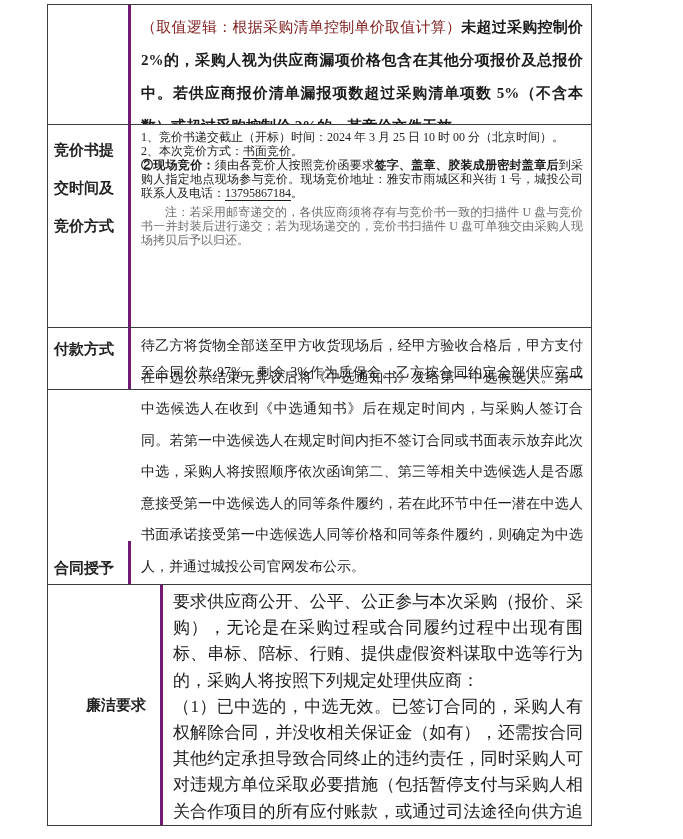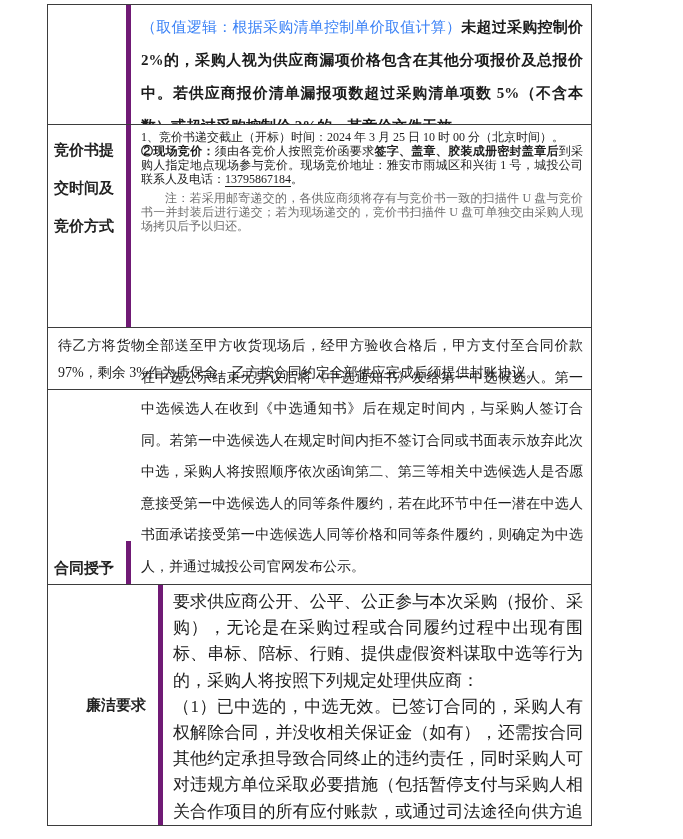--- a/index.html
+++ b/index.html
@@ -16,35 +16,35 @@
     position:absolute;left:47px;top:4px;width:545px;
     border:1px solid #3d3d3d;
     box-sizing:border-box;
     background:#fff;
   }
   .row{display:flex;box-sizing:border-box;border-bottom:1px solid #3d3d3d;}
   .row:last-child{border-bottom:none;}
   .cell{box-sizing:border-box;}
   .label{
     width:83px;flex:0 0 83px;
-    border-right:5px solid #701a75;
+    border-right:3px solid #701a75;
     font-weight:bold;font-size:15px;color:#222;
     padding:8px 2px 2px 6px;
     line-height:38px;
     overflow:hidden;
   }
   .content{
     flex:1;padding:2px 8px 2px 10px;
     overflow:hidden;
     text-align:justify;
   }
   .para{margin:0;padding:0;}
   .b{font-weight:bold;}
   .u{text-decoration:underline;text-underline-offset:3px;}
-  .muted{color:#3b82f6;}
+  .muted{color:#7f1d1d;}
   .note{color:#6e6e6e;text-indent:2em;margin-top:5px;}
 
   
   .row1{height:120px;}
   .row2{height:203px;}
   .row3{height:62px;}
   .row4{height:195px;align-items:flex-end;}
   .row5{height:240px;}
 
   .row1 .content{font-size:15px;line-height:33px;padding-top:6px;}
@@ -67,26 +67,28 @@
       <div class="cell label"></div>
       <div class="cell content">
         <p class="para"><span class="muted">（取值逻辑：根据采购清单控制单价取值计算）</span><span class="b">未超过采购控制价 2%的，采购人视为供应商漏项价格包含在其他分项报价及总报价中。若供应商报价清单漏报项数超过采购清单项数 5%（不含本数）或超过采购控制价 2%的，其竞价文件无效。</span></p>
       </div>
     </div>
 
     <div class="row row2">
       <div class="cell label">竞价书提交时间及竞价方式</div>
       <div class="cell content">
         <p class="para"><span>1、竞价书递交截止（开标）时间：2024 年 3 月 25 日 10 时 00 分（北京时间）。</span></p>
+        <p class="para"><span>2、本次竞价方式：</span><span class="u">书面竞价</span><span>。</span></p>
         <p class="para"><span class="b">②现场竞价：</span><span>须由各竞价人按照竞价函要求</span><span class="b">签字、盖章、胶装成册密封盖章后</span><span>到采购人指定地点现场参与竞价。现场竞价地址：雅安市雨城区和兴街 1 号，城投公司联系人及电话：</span><span class="u">13795867184</span><span>。</span></p>
         <p class="para note"><span>注：若采用邮寄递交的，各供应商须将存有与竞价书一致的扫描件 U 盘与竞价书一并封装后进行递交；若为现场递交的，竞价书扫描件 U 盘可单独交由采购人现场拷贝后予以归还。</span></p>
       </div>
     </div>
 
     <div class="row row3">
+      <div class="cell label">付款方式</div>
       <div class="cell content">
         <p class="para"><span>待乙方将货物全部送至甲方收货现场后，经甲方验收合格后，甲方支付至合同价款 97%，剩余 3%作为质保金。乙方按合同约定全部供应完成后须提供封账协议。</span></p>
       </div>
     </div>
 
     <div class="row row4">
       <div class="cell label">合同授予</div>
       <div class="cell content">
         <p class="para"><span>在中选公示结束无异议后将《中选通知书》发给第一中选候选人。第一中选候选人在收到《中选通知书》后在规定时间内，与采购人签订合同。若第一中选候选人在规定时间内拒不签订合同或书面表示放弃此次中选，采购人将按照顺序依次函询第二、第三等相关中选候选人是否愿意接受第一中选候选人的同等条件履约，若在此环节中任一潜在中选人书面承诺接受第一中选候选人同等价格和同等条件履约，则确定为中选人，并通过城投公司官网发布公示。</span></p>
       </div>

